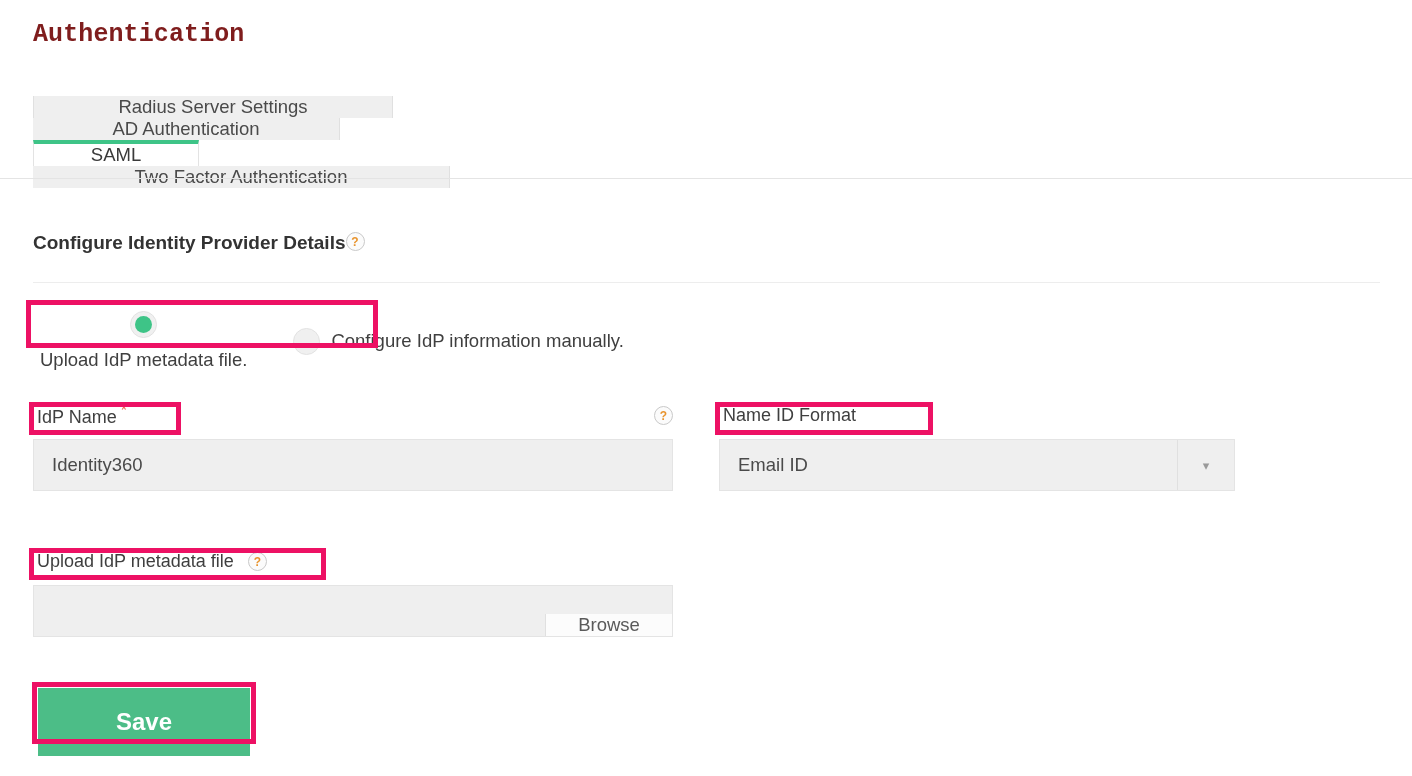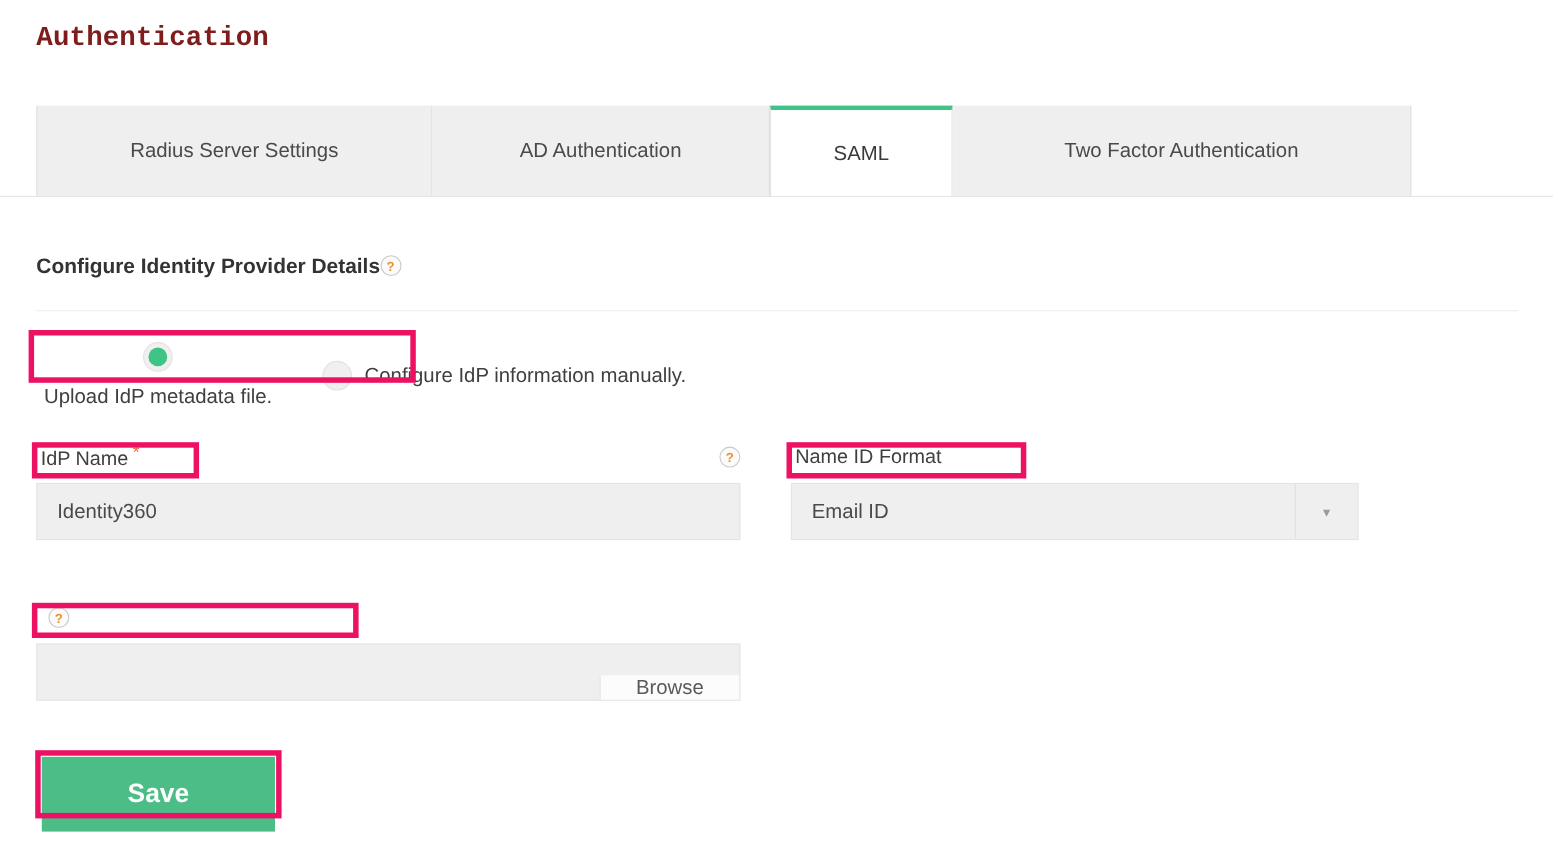--- a/index.html
+++ b/index.html
@@ -30,20 +30,21 @@
   }
 
   
   .tab-bar {
     position: absolute;
     left: 33px;
     top: 96px;
     height: 82px;
     display: flex;
     align-items: stretch;
+    flex-direction: column;
   }
   .tab {
     background: #efefef;
     border-right: 1px solid #e0e0e0;
     display: flex;
     align-items: center;
     justify-content: center;
     font-size: 18.5px;
     color: #4a4a4a;
     box-sizing: border-box;
@@ -325,20 +326,21 @@
     <span class="field-label">Name ID Format</span>
   </div>
   <div class="select-wrap">
     <span class="select-value">Email ID</span>
     <span class="select-arrow">▾</span>
   </div>
 </div>
 
 <div class="field" style="left:33px; top:548px;">
   <div class="field-label-row">
+    <span class="field-label">Upload IdP metadata file</span>
     <span class="help-icon" style="margin-left:11px;">?</span>
   </div>
   <div class="file-wrap">
     <div class="file-name"></div>
     <div class="file-browse">Browse</div>
   </div>
 </div>
 
 <div class="save-btn">Save</div>
 

